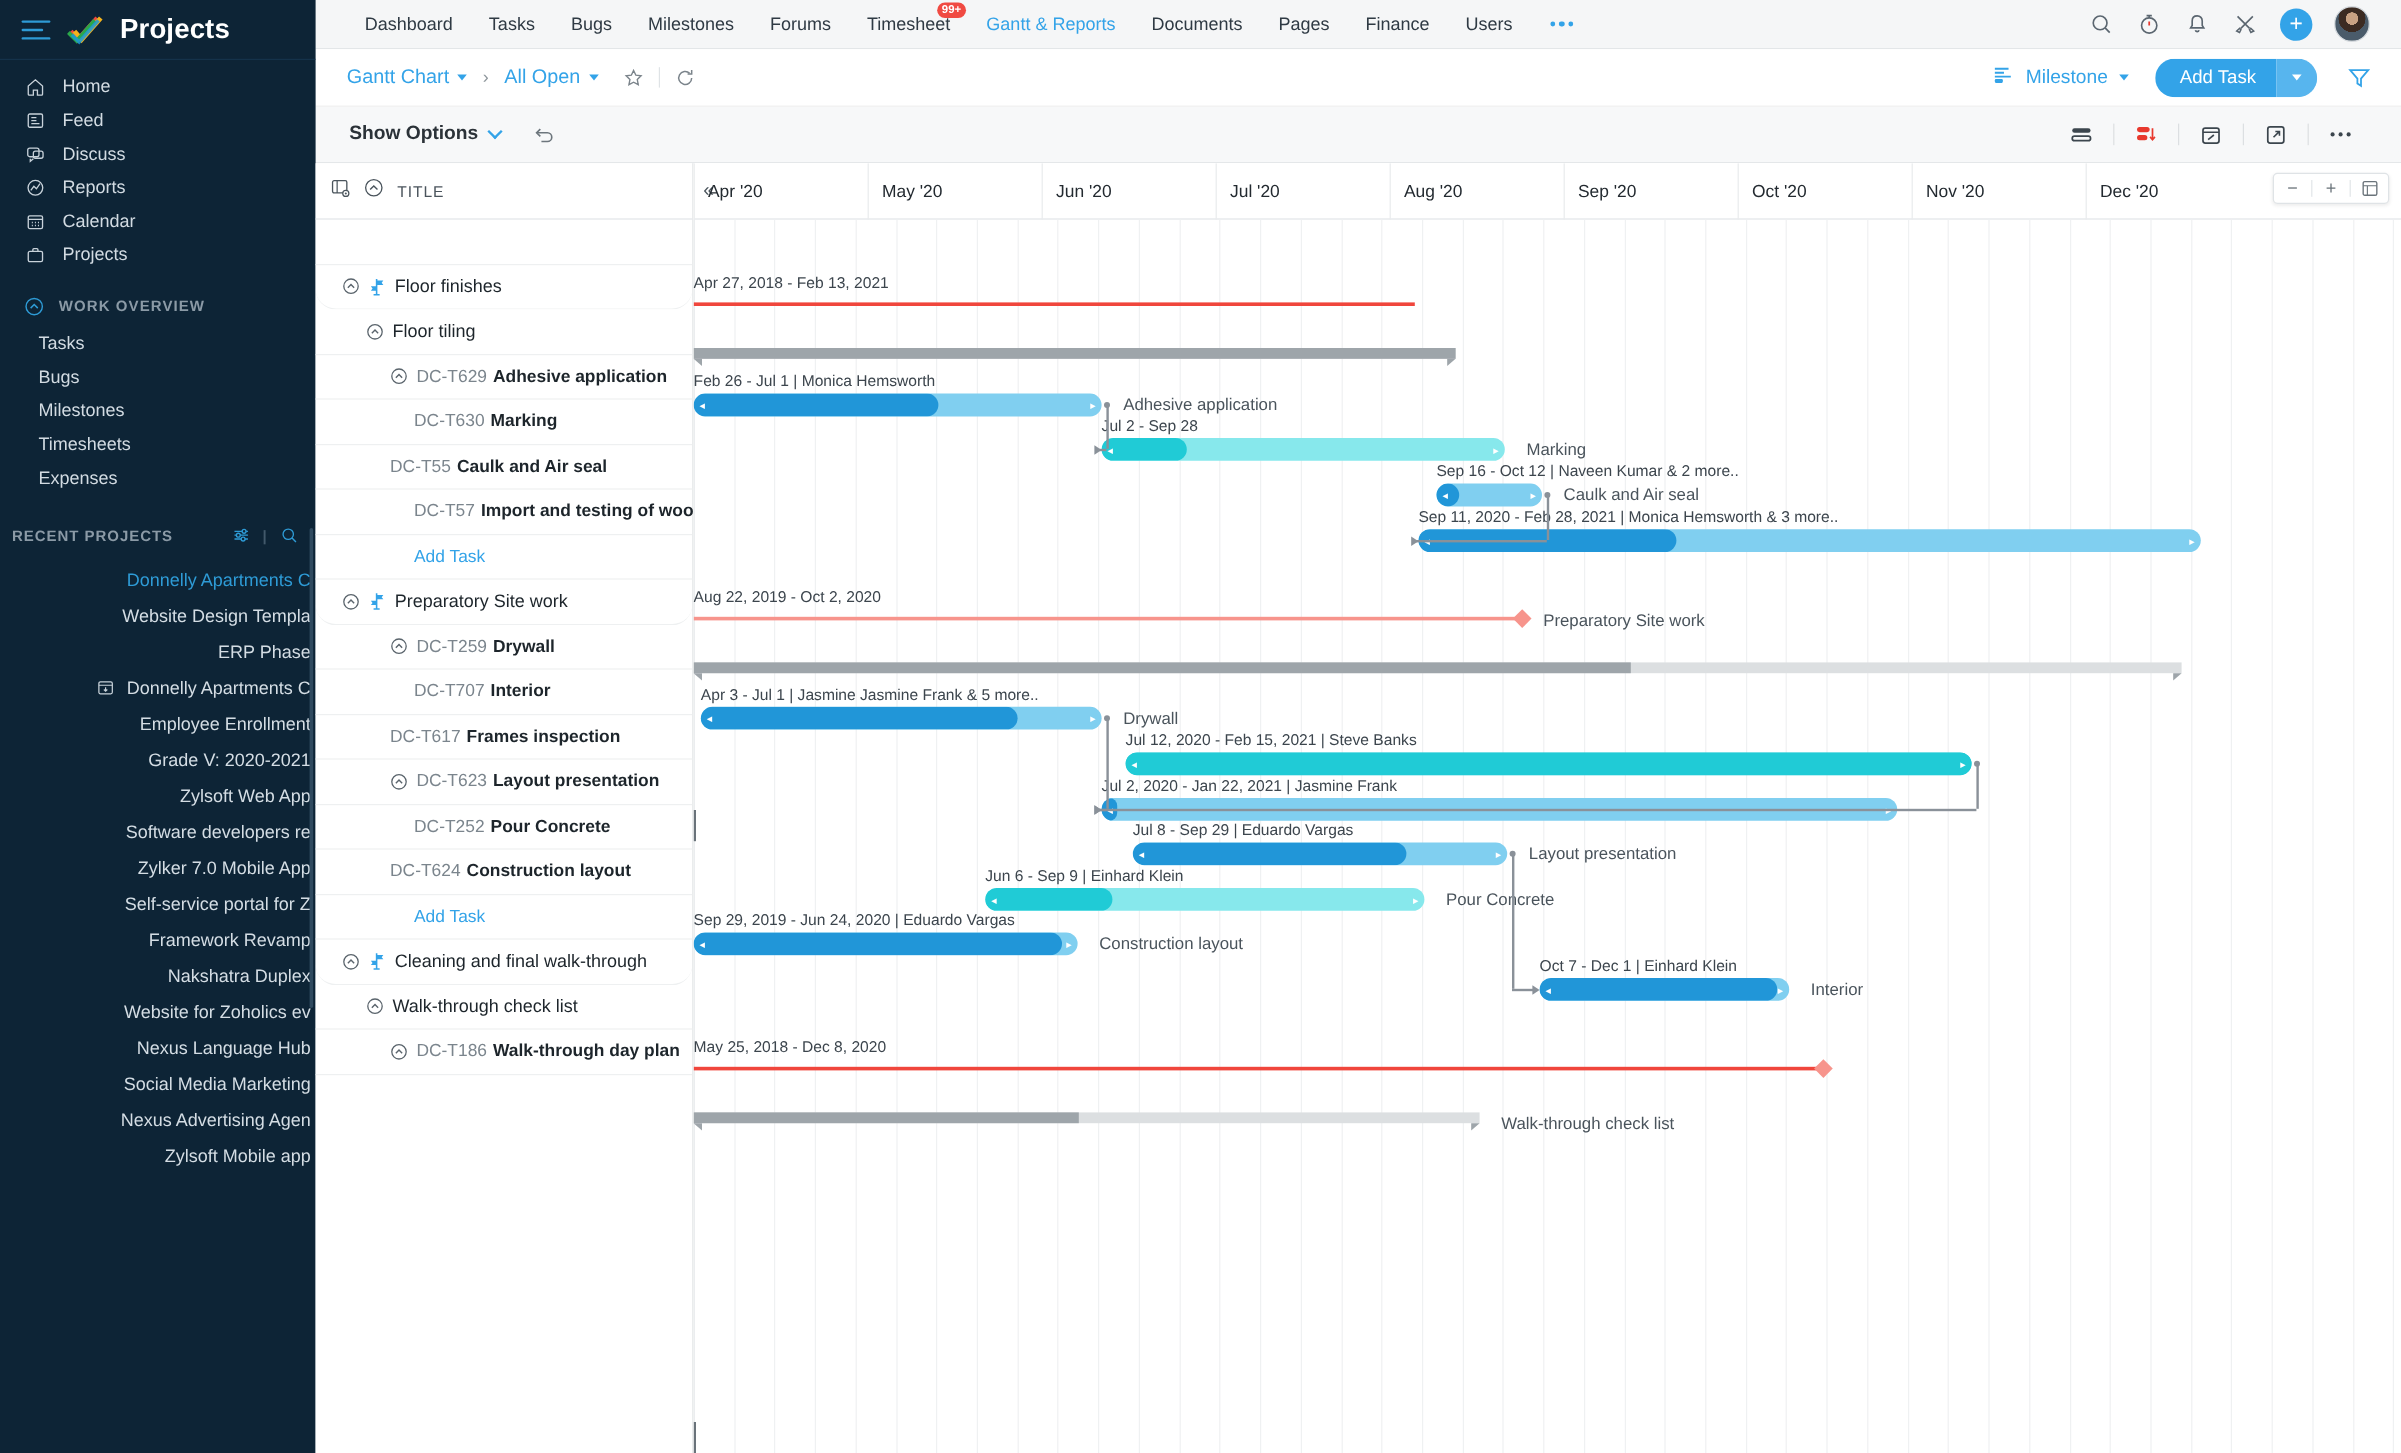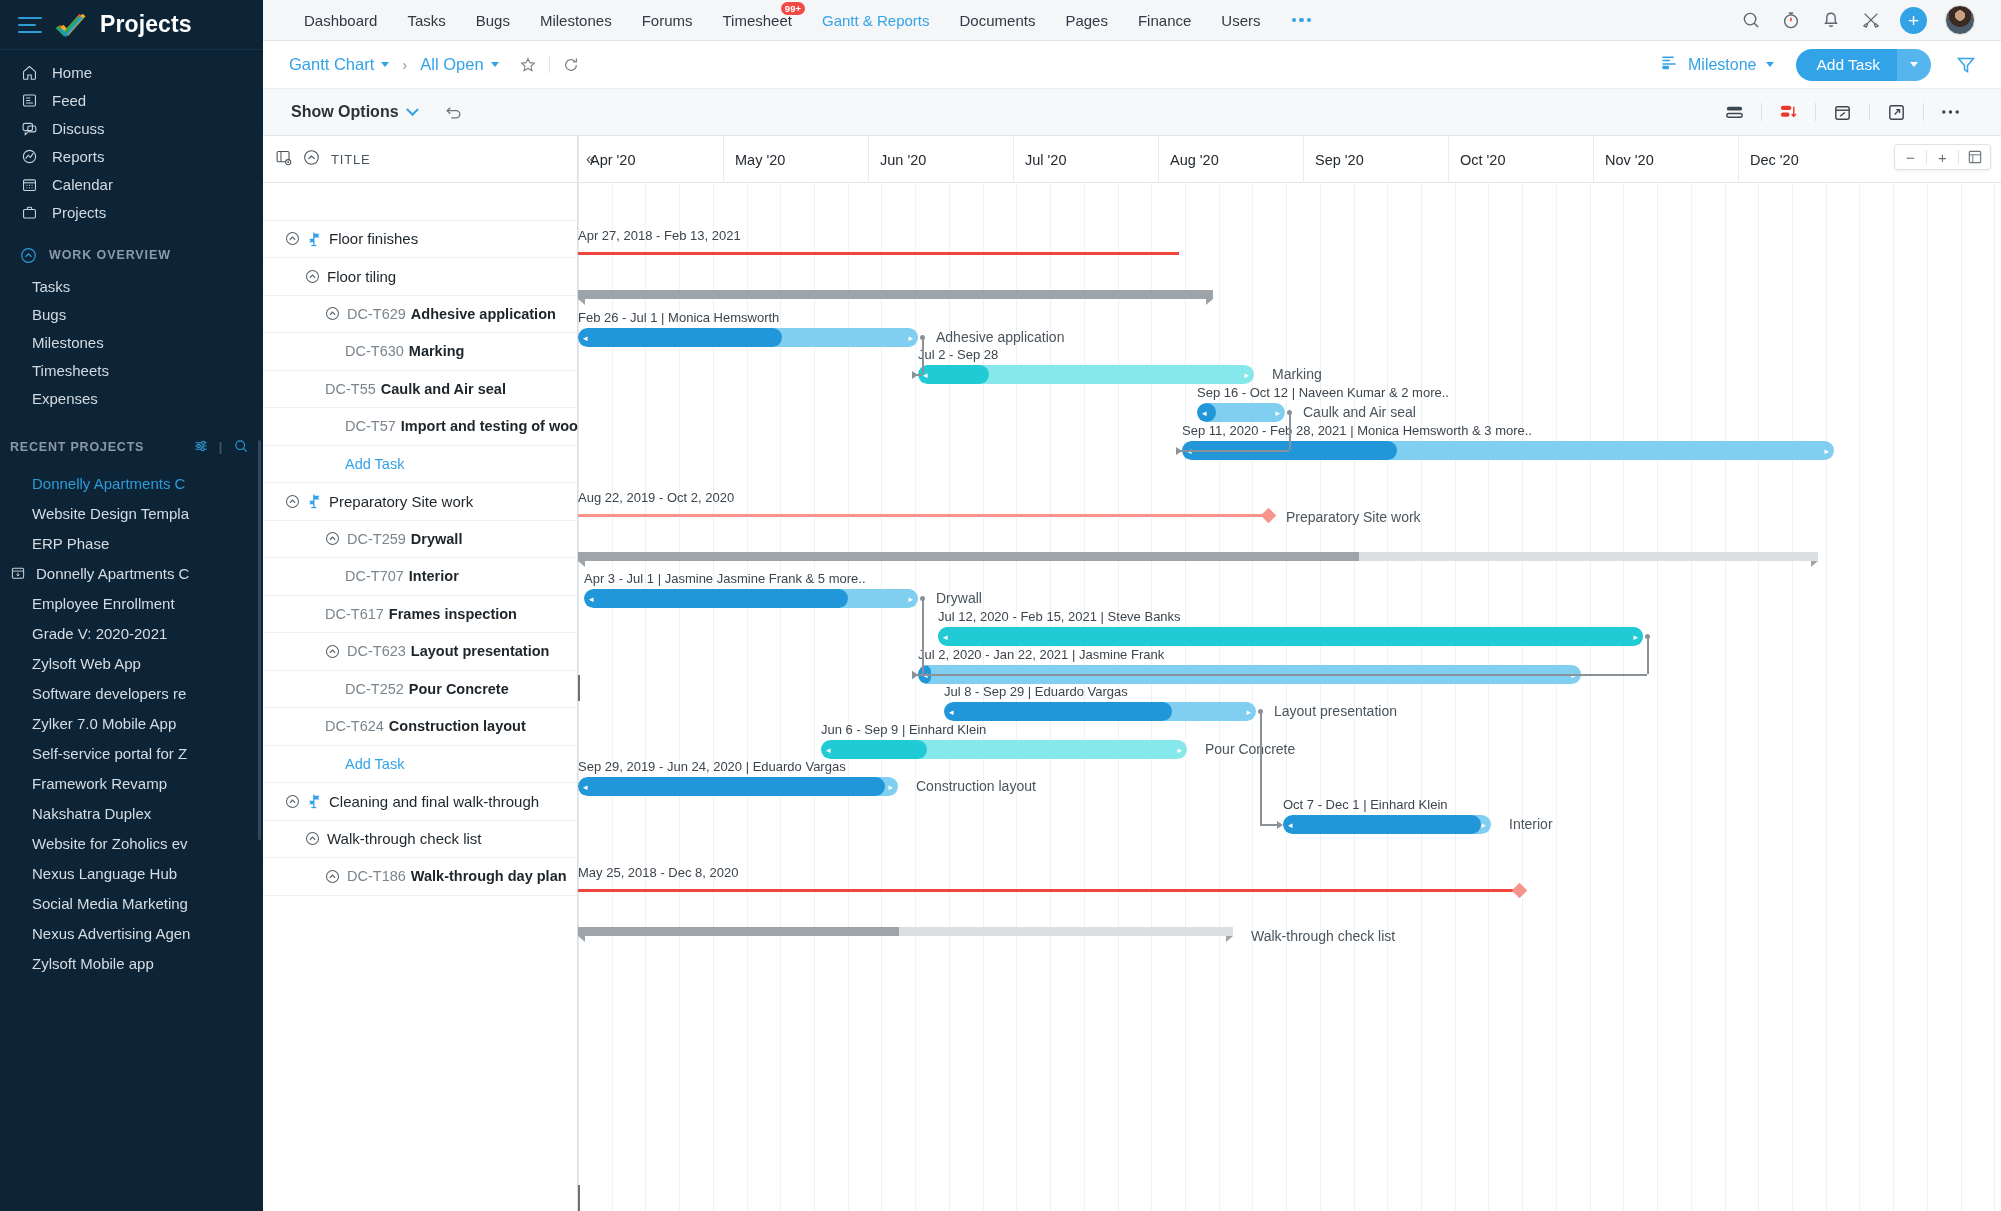--- a/index.html
+++ b/index.html
@@ -54,21 +54,21 @@
   .sb-recent {
     display:flex; align-items:center; padding: 0 14px 0 10px;
     height: 42px; margin-top: 14px; font-size:12.5px; letter-spacing:.8px;
     color:#8b9aa6; font-weight:600; gap:10px;
   }
   .sb-recent .spacer { flex:1; }
   .sb-recent .sep { color:#42596b; }
   .sb-proj {
     height: 30px; display:flex; align-items:center; gap:10px;
     padding-left: 32px; padding-right: 4px; font-size:15px; color:#d4dde4;
-    white-space: nowrap; cursor:pointer;
+    white-space: nowrap; cursor:pointer;justify-content:flex-end;
   }
   .sb-proj.active { color:#2e9bd6; }
   .sb-proj.has-ic { padding-left: 10px; }
   .sb-proj .pic { width:16px; height:16px; flex:0 0 16px; }
   .sb-scroll {
     position:absolute; right:2px; top:440px; width:3px; height:400px;
     background:#2f4a5f; border-radius:2px;
   }
 
   
@@ -149,21 +149,21 @@
   .trow .ms-ic { width:15px; height:16px; flex:0 0 15px; margin-right:7px;}
   .trow .code { color:#7b858d; margin-right:5px; font-weight:400;}
   .trow .nm { font-weight:bold; }
   .trow.lvl-ms { padding-left:22px; }
   .trow.lvl-tl { padding-left:42px; }
   .trow.lvl-tk { padding-left:62px; }
   .trow.lvl-sub { padding-left:82px; }
   .trow.addtask-row { padding-left:82px; color:#33a3e8; font-size:14.5px;}
   .trow.lvl-ms .nm, .trow.lvl-tl .nm { font-weight:400; }
   .trow.lvl-tl { font-size:15px; }
-  .trow.lvl-ms { font-size:15px; }
+  .trow.lvl-ms { font-size:15px;border-radius:17px; }
 
   .chart { flex:1; position:relative; overflow:hidden; background:#fff; min-width:0;}
   .ch-head { height:47px; border-bottom:1px solid #e2e5e8; position:relative; background:#fff;}
   .ch-back { position:absolute; left:8px; top:14px; color:#4a545c; cursor:pointer; font-size:16px;}
   .mo {
     position:absolute; top:0; height:47px; display:flex; align-items:center;
     font-size:14.5px; color:#232a30; border-left:1px solid #e9ebed; padding-left:11px;
   }
   .ch-body { position:absolute; top:47px; left:0; right:0; bottom:0; }
   .vgrid { position:absolute; top:0; bottom:0; width:1px; background:#eff1f2;}

